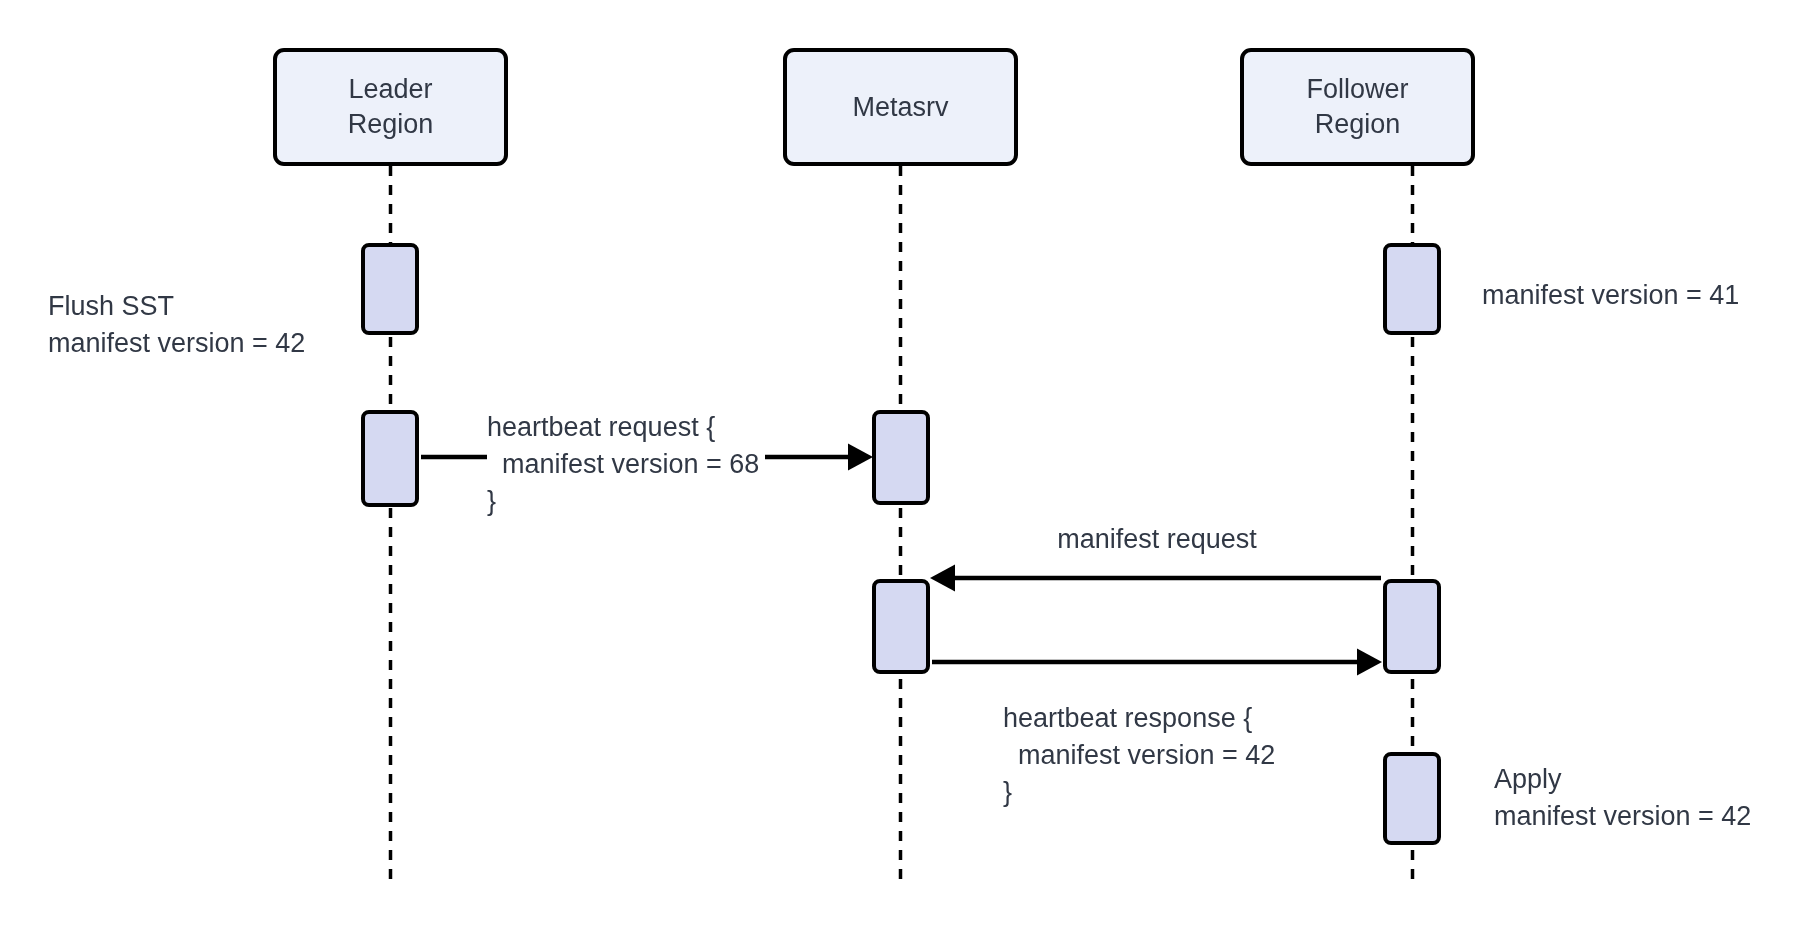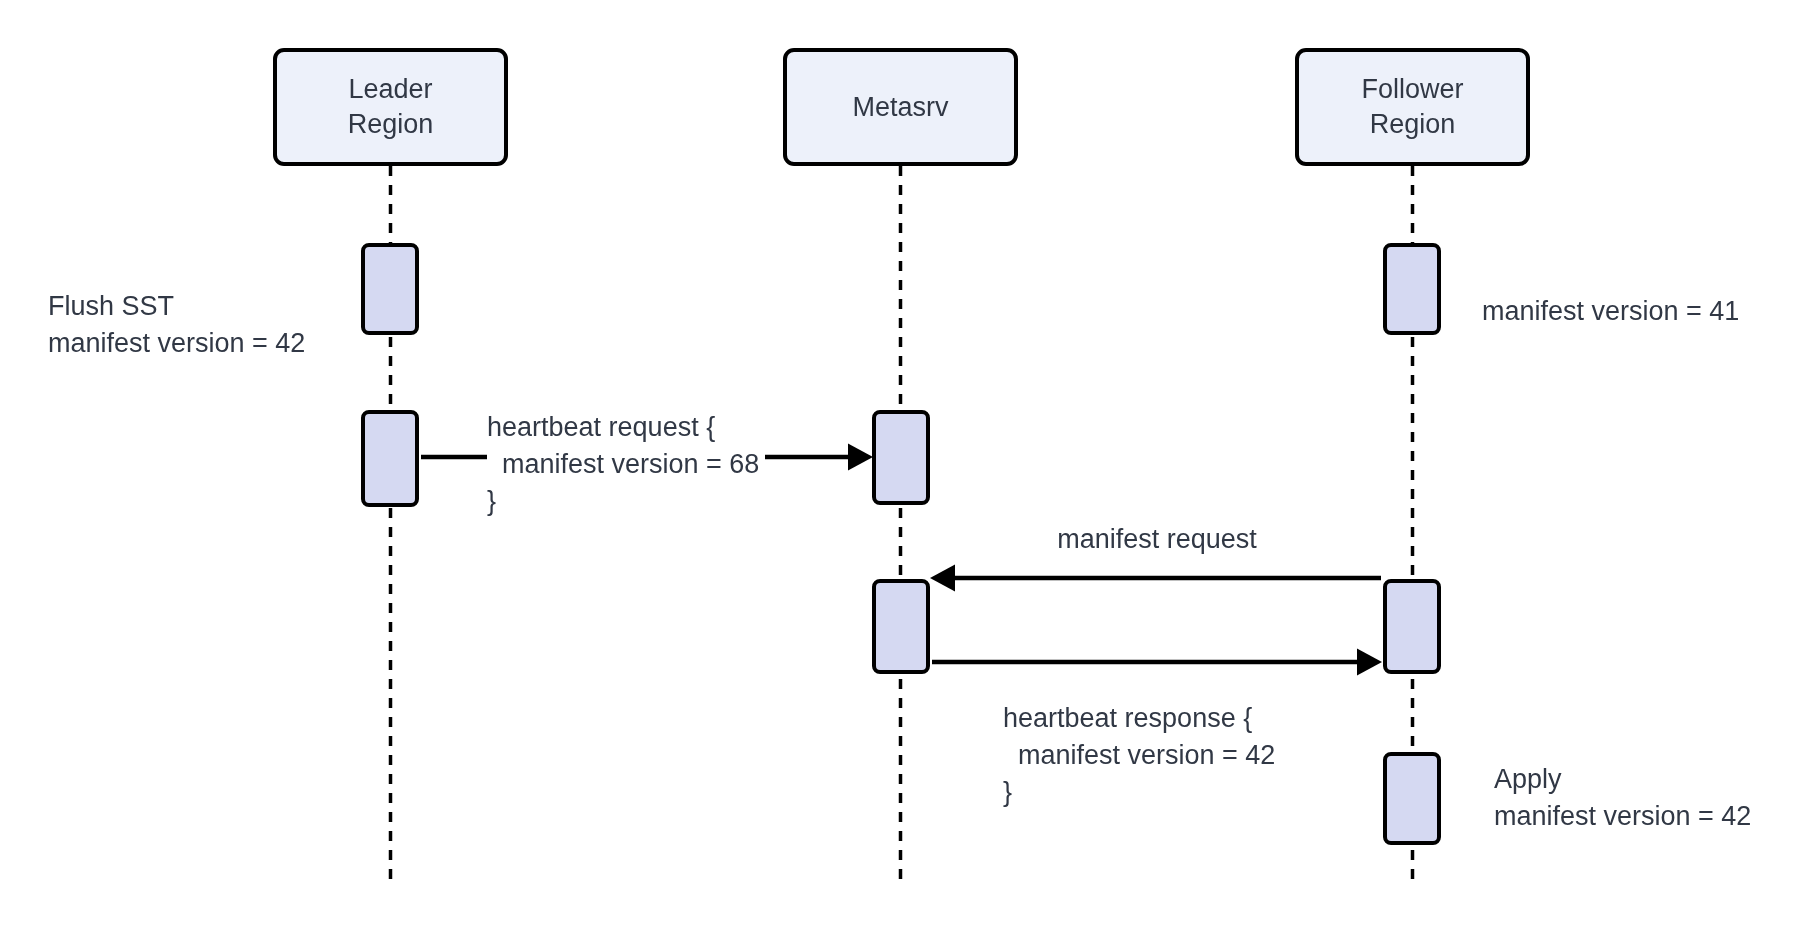--- a/index.html
+++ b/index.html
@@ -35,21 +35,21 @@
     align-items: center;
     justify-content: center;
     text-align: center;
     font-size: 27px;
     line-height: 35px;
     white-space: pre-line;
     color: #313845;
   }
   .participant.p-leader   { left: 273px; top: 48px; }
   .participant.p-metasrv  { left: 783px; top: 48px; }
-  .participant.p-follower { left: 1295px; top: 48px; }
+  .participant.p-follower { left: 1240px; top: 48px; }
 
   .activation {
     position: absolute;
     width: 58px;
     box-sizing: border-box;
     background: #D5D9F2;
     border: 4px solid #000000;
     border-radius: 8px;
   }
   .a1 { left: 361px;  top: 243px; height: 92px; }
@@ -61,21 +61,21 @@
   .a7 { left: 1383px; top: 752px; height: 93px; }
 
   .lbl {
     position: absolute;
     font-size: 27px;
     line-height: 37px;
     white-space: pre;
     color: #313845;
   }
   .lbl-flush      { left: 48px;   top: 252px; margin-top: 36px; }
-  .lbl-man41      { left: 1482px; top: 277px; margin-top: 16px; }
+  .lbl-man41      { left: 1482px; top: 277px; }
   .lbl-hbreq-blk  { left: 487px;  top: 409px; background: #ffffff; padding-right: 6px; }
   .lbl-hbreq      { left: 1157px; top: 521px; transform: translateX(-50%); }
   .lbl-hbresp-blk { left: 1003px; top: 700px; }
   .lbl-apply      { left: 1482px; top: 761px; margin-left: 12px; }
 </style>
 </head>
 <body>
 
 <div class="diagram">
 

